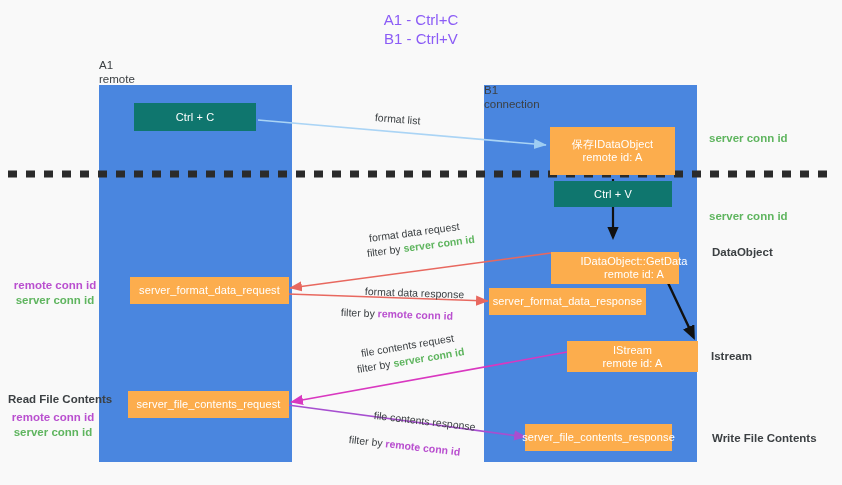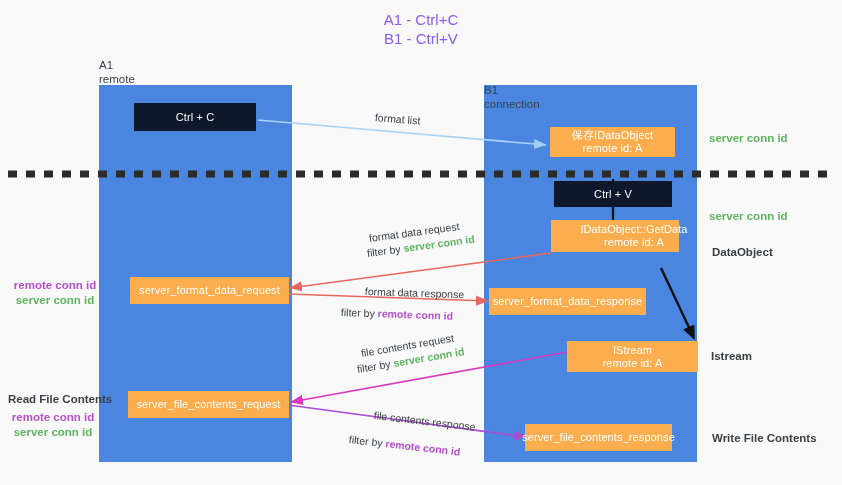--- a/index.html
+++ b/index.html
@@ -32,21 +32,21 @@
   
   .box{
     box-sizing:border-box;
     display:flex;align-items:center;justify-content:center;
     text-align:center;
     color:#ffffff;
     font-size:11px;
     line-height:13px;
     letter-spacing:.1px;
   }
-  .box.green{background:#0f172a;}
+  .box.green{background:#0f766e;}
   .box.orange{background:#fcad4d;}
   .box span{display:block;}
 
   
   .lbl{font-size:11.5px;line-height:15px;}
   .lbl.plain{color:#3c4043;font-weight:bold;}
   .lbl.green{color:#5fb55f;font-weight:bold;}
   .lbl.purple{color:#b94fcf;font-weight:bold;}
 
   
@@ -122,30 +122,30 @@
   </div>
 
   <div class="abs box orange" style="left:130px;top:277px;width:159px;height:27px;">
     <span>server_format_data_request</span>
   </div>
 
   <div class="abs box orange" style="left:128px;top:391px;width:161px;height:27px;">
     <span>server_file_contents_request</span>
   </div>
 
-  <div class="abs box orange" style="left:550px;top:127px;width:125px;height:30px;flex-direction:column;">
+  <div class="abs box orange" style="left:550px;top:127px;width:125px;height:48px;flex-direction:column;">
     <span>保存IDataObject</span>
     <span>remote id: A</span>
   </div>
 
   <div class="abs box green" style="left:554px;top:181px;width:118px;height:26px;">
     <span>Ctrl + V</span>
   </div>
 
-  <div class="abs box orange" style="left:551px;top:220px;width:128px;height:32px;flex-direction:column;padding-left:38px;">
+  <div class="abs box orange" style="left:551px;top:252px;width:128px;height:32px;flex-direction:column;padding-left:38px;">
     <span>IDataObject::GetData</span>
     <span>remote id: A</span>
   </div>
 
   <div class="abs box orange" style="left:489px;top:288px;width:157px;height:27px;">
     <span>server_format_data_response</span>
   </div>
 
   <div class="abs box orange" style="left:567px;top:341px;width:131px;height:31px;flex-direction:column;">
     <span>IStream</span>

